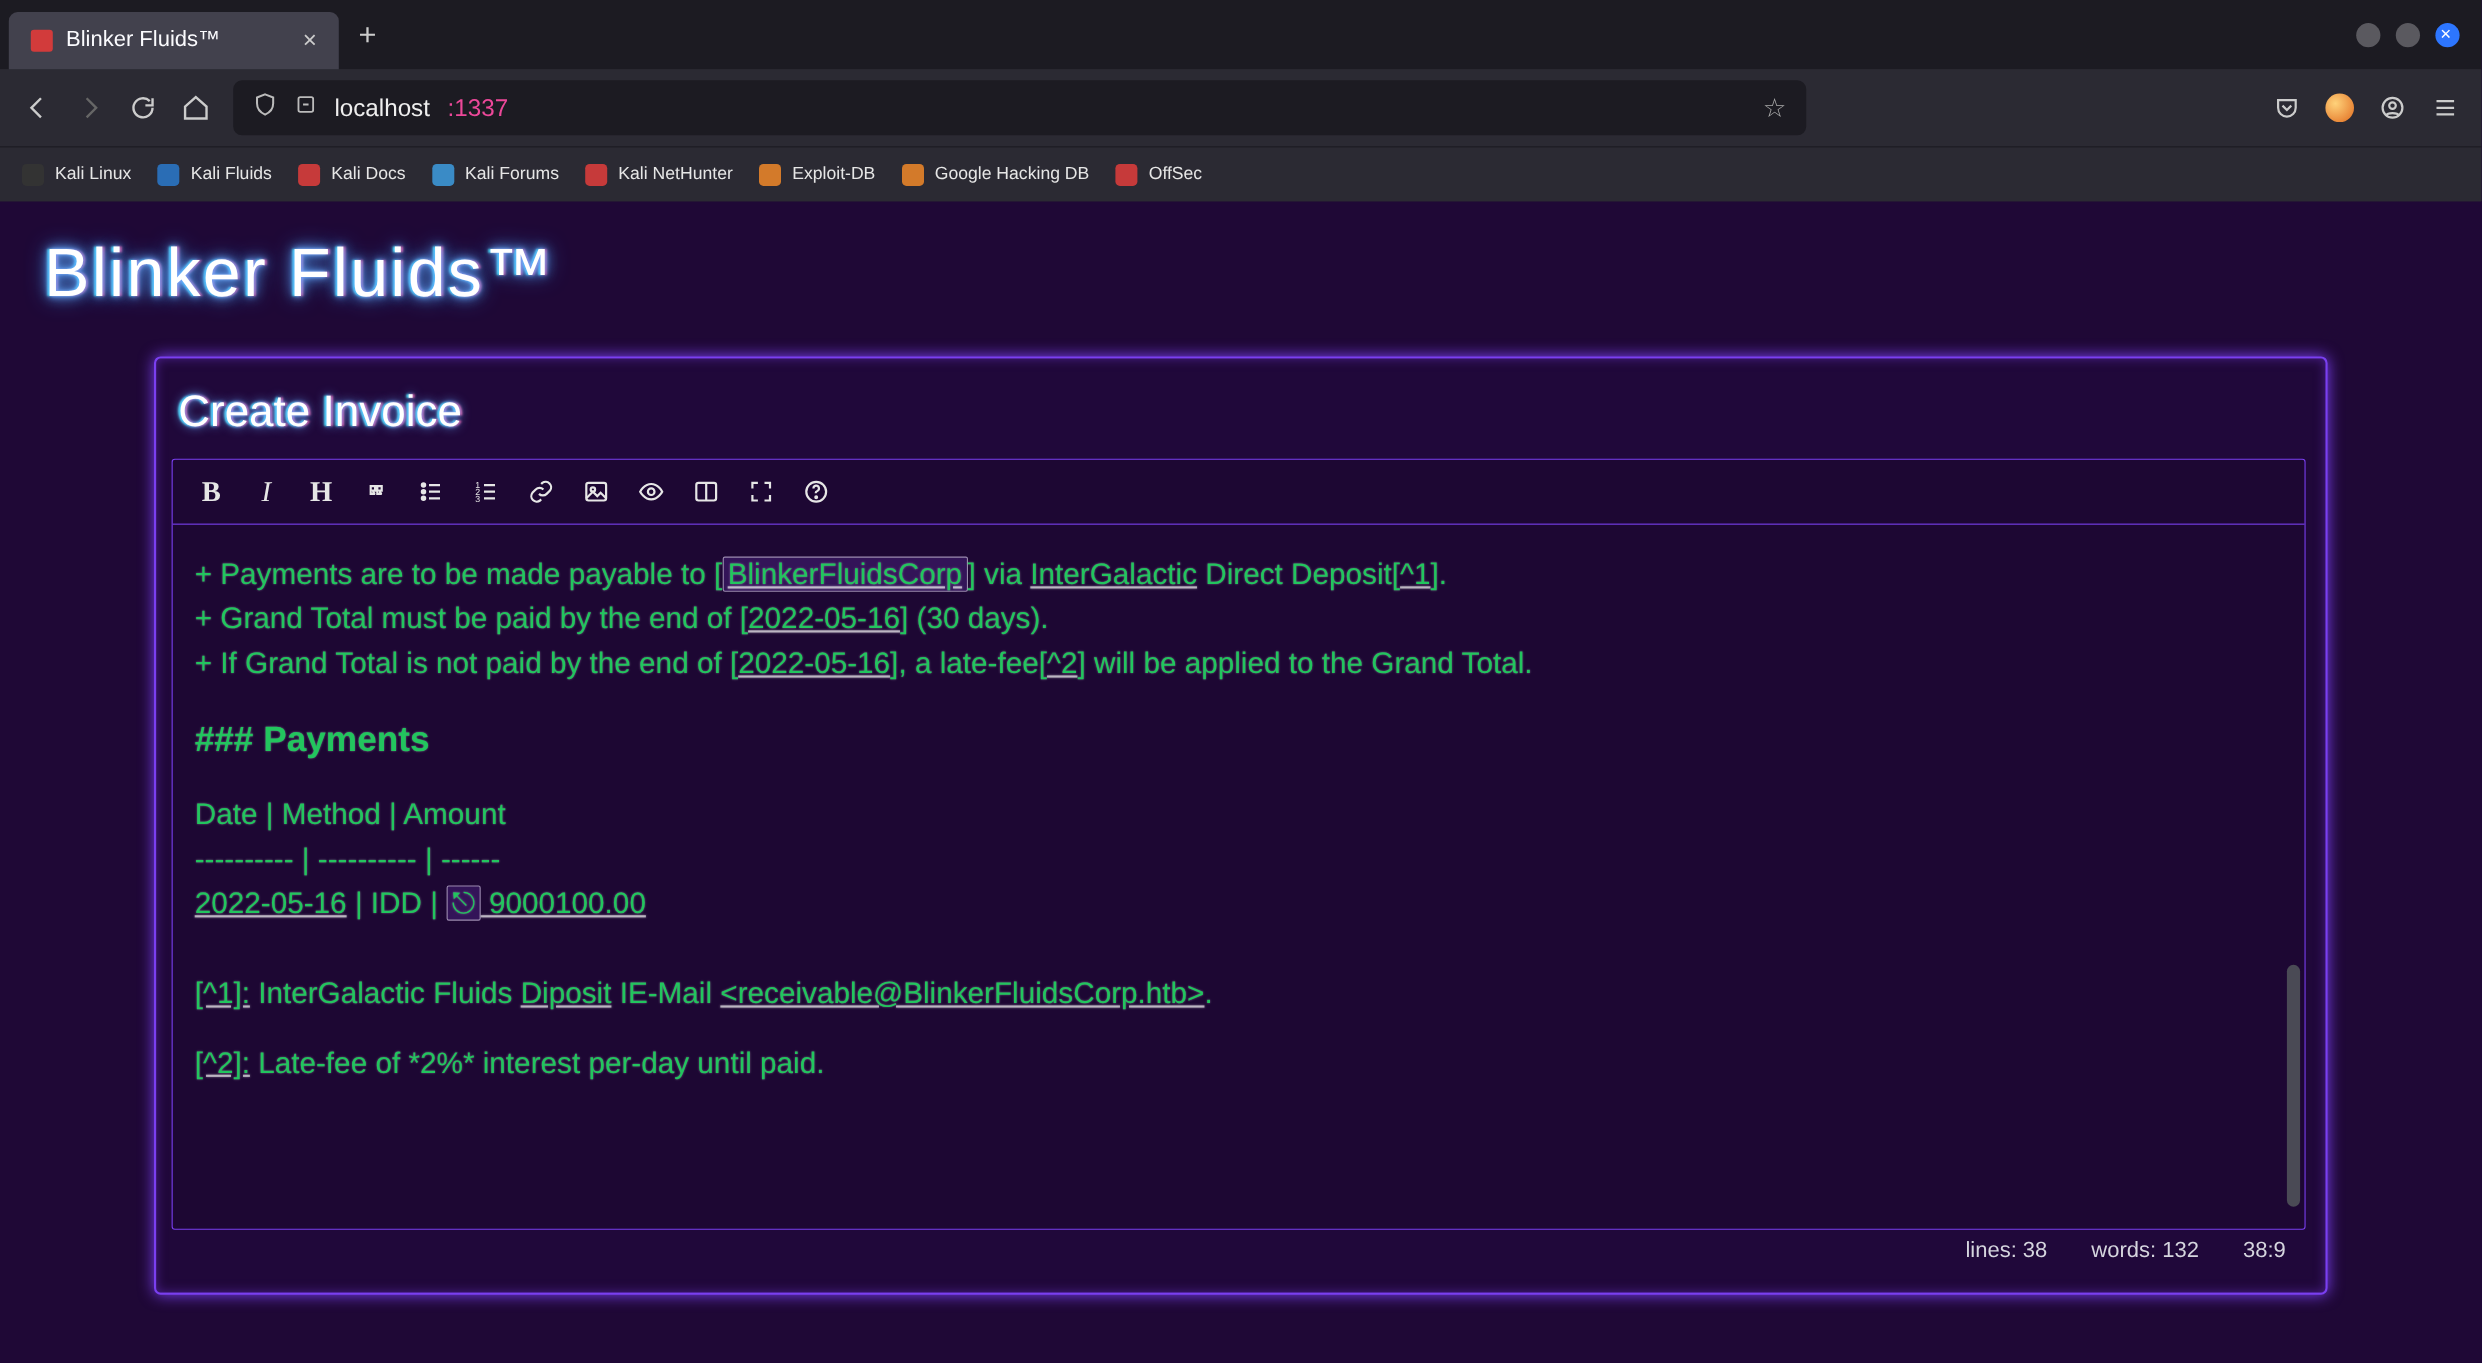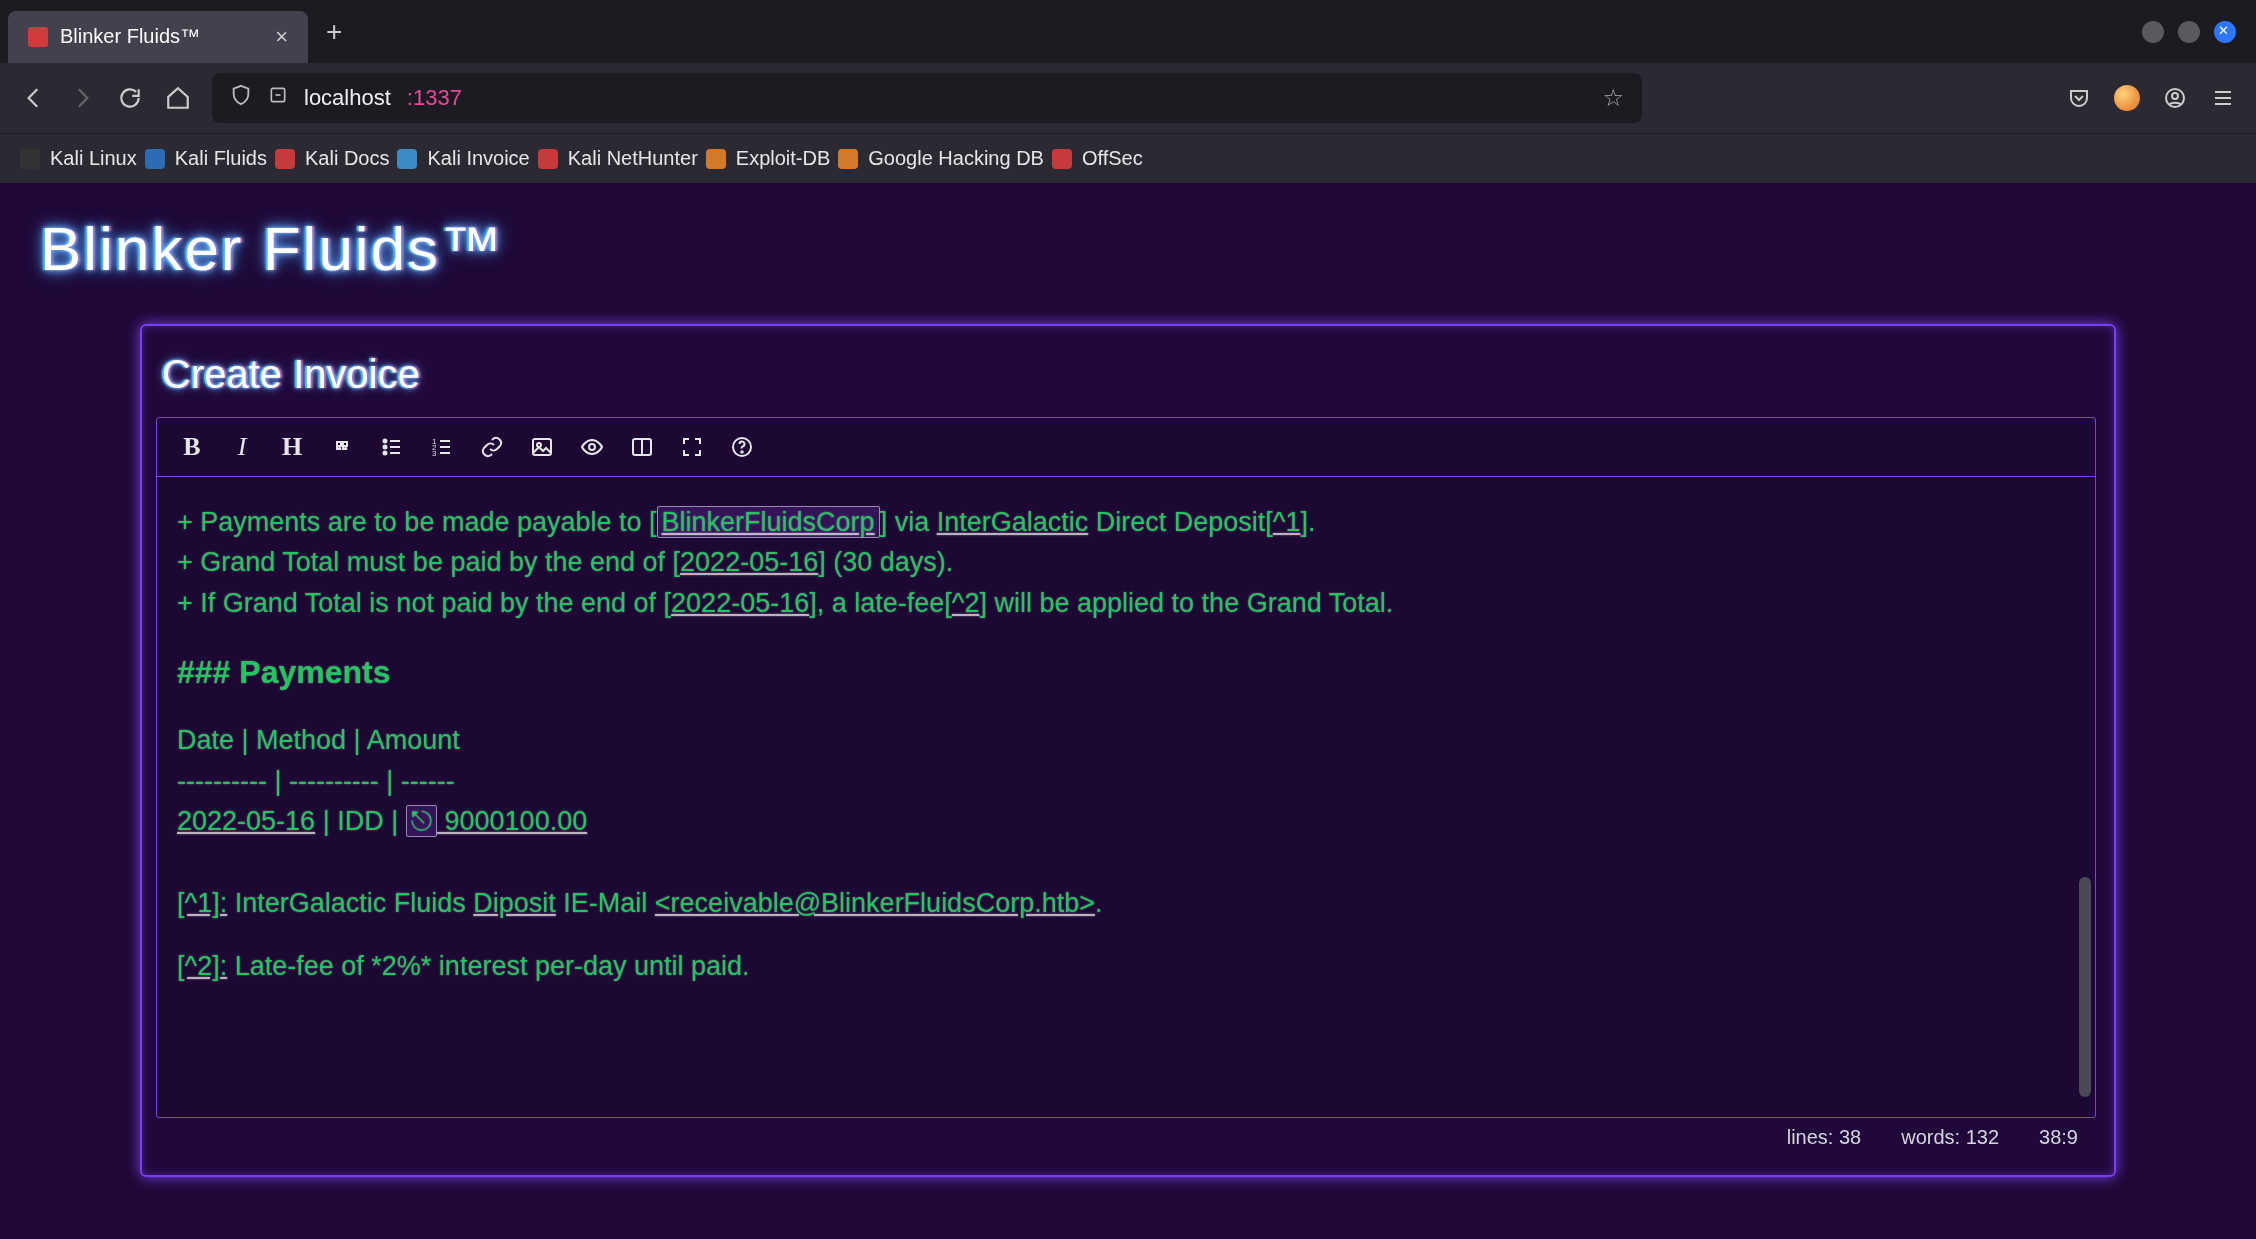--- a/index.html
+++ b/index.html
@@ -52,24 +52,24 @@
   .urlbar .shield, .urlbar .lock { color:#bbb; }
   .url-host { color: #eee; }
   .url-port { color: #ec4899; }
   .url-star { margin-left: auto; color:#aaa; font-size: 24px;}
   .right-icons { margin-left: auto; display: flex; gap: 22px; align-items:center; }
   .right-icons .ri { width:26px; height:26px; color:#ccc; display:flex; align-items:center; justify-content:center; cursor:pointer;}
   .right-icons .ri svg { width:24px; height:24px; stroke:#ccc; fill:none; stroke-width:2;}
   .foxy { width:26px; height:26px; background: radial-gradient(circle at 35% 35%, #ffd27a, #e06b1f); border-radius:50%; }
 
   .bookmarks-bar {
-    display: flex; align-items: center; gap: 8px;
+    display: flex; align-items: center; gap: 24px;
     height: 50px; padding: 0 20px; background: #2b2a33;
     border-top: 1px solid #1c1b22;
-    font-size: 20px;
+    font-size: 16px;
   }
   .bm { display:flex; align-items:center; gap:10px; color:#e6e6e6; cursor:pointer; }
   .bm .bmi { width:20px; height:20px; border-radius:4px; }
   .bmi.kx{background:#333;} .bmi.kt{background:#2a6db5;} .bmi.kd{background:#c63a3a;}
   .bmi.kf{background:#3a8bc6;} .bmi.kn{background:#c63a3a;} .bmi.ed{background:#d37a2a;}
   .bmi.gh{background:#d37a2a;} .bmi.os{background:#c63a3a;}
 
   
   .page {
     padding: 30px 40px;
@@ -232,21 +232,21 @@
     <div class="bm">
         <span class="bmi kt"></span>
         <span>Kali Fluids</span>
       </div>
     <div class="bm">
         <span class="bmi kd"></span>
         <span>Kali Docs</span>
       </div>
     <div class="bm">
         <span class="bmi kf"></span>
-        <span>Kali Invoice</span>
+        <span>Kali Forums</span>
       </div>
     <div class="bm">
         <span class="bmi kn"></span>
         <span>Kali NetHunter</span>
       </div>
     <div class="bm">
         <span class="bmi ed"></span>
         <span>Exploit-DB</span>
       </div>
     <div class="bm">

